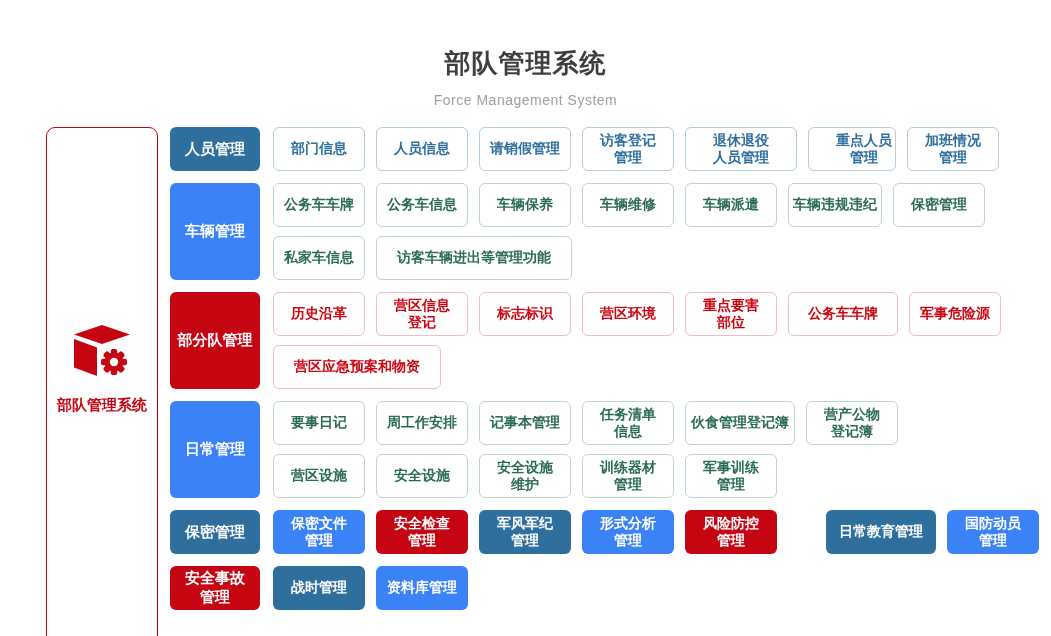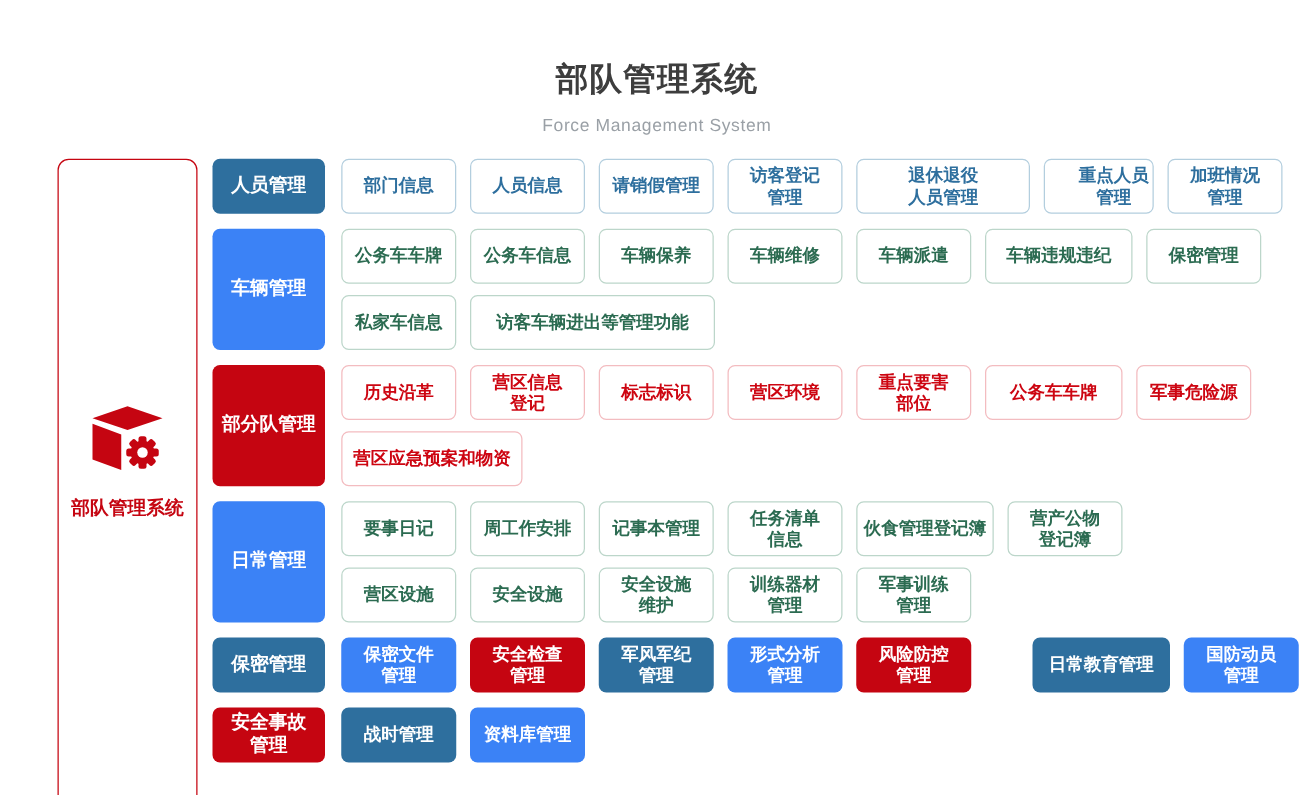--- a/index.html
+++ b/index.html
@@ -69,39 +69,39 @@
 <div class="grid">
     <div class="group-row">
       <div class="node solid group-header blue">人员管理</div>
       <div class="subrows">
         <div class="subrow">
           <div class="node outline blue">部门信息</div>
           <div class="node outline blue">人员信息</div>
           <div class="node outline blue">请销假管理</div>
           <div class="node outline blue">访客登记
 管理</div>
-          <div class="node outline blue" style="width: 139px;">退休退役
+          <div class="node outline blue" style="width: 112px;">退休退役
 人员管理</div>
           <div class="node outline blue" style="width: 88px; padding-left: 24px;">重点人员
 管理</div>
           <div class="node outline blue">加班情况
 管理</div>
         </div>
       </div>
     </div>
     <div class="group-row">
       <div class="node solid group-header green">车辆管理</div>
       <div class="subrows">
         <div class="subrow">
           <div class="node outline green">公务车车牌</div>
           <div class="node outline green">公务车信息</div>
           <div class="node outline green">车辆保养</div>
           <div class="node outline green">车辆维修</div>
           <div class="node outline green">车辆派遣</div>
-          <div class="node outline green" style="width: 118px;">车辆违规违纪</div>
+          <div class="node outline green" style="width: 94px;">车辆违规违纪</div>
           <div class="node outline green">保密管理</div>
         </div>
         <div class="subrow">
           <div class="node outline green">私家车信息</div>
           <div class="node outline green" style="width: 196px;">访客车辆进出等管理功能</div>
         </div>
       </div>
     </div>
     <div class="group-row">
       <div class="node solid group-header red">部分队管理</div>
@@ -111,21 +111,21 @@
           <div class="node outline red">营区信息
 登记</div>
           <div class="node outline red">标志标识</div>
           <div class="node outline red">营区环境</div>
           <div class="node outline red">重点要害
 部位</div>
           <div class="node outline red" style="width: 110px;">公务车车牌</div>
           <div class="node outline red">军事危险源</div>
         </div>
         <div class="subrow">
-          <div class="node outline red" style="width: 145px;">营区应急预案和物资</div>
+          <div class="node outline red" style="width: 168px;">营区应急预案和物资</div>
         </div>
       </div>
     </div>
     <div class="group-row">
       <div class="node solid group-header green">日常管理</div>
       <div class="subrows">
         <div class="subrow">
           <div class="node outline green">要事日记</div>
           <div class="node outline green">周工作安排</div>
           <div class="node outline green">记事本管理</div>

